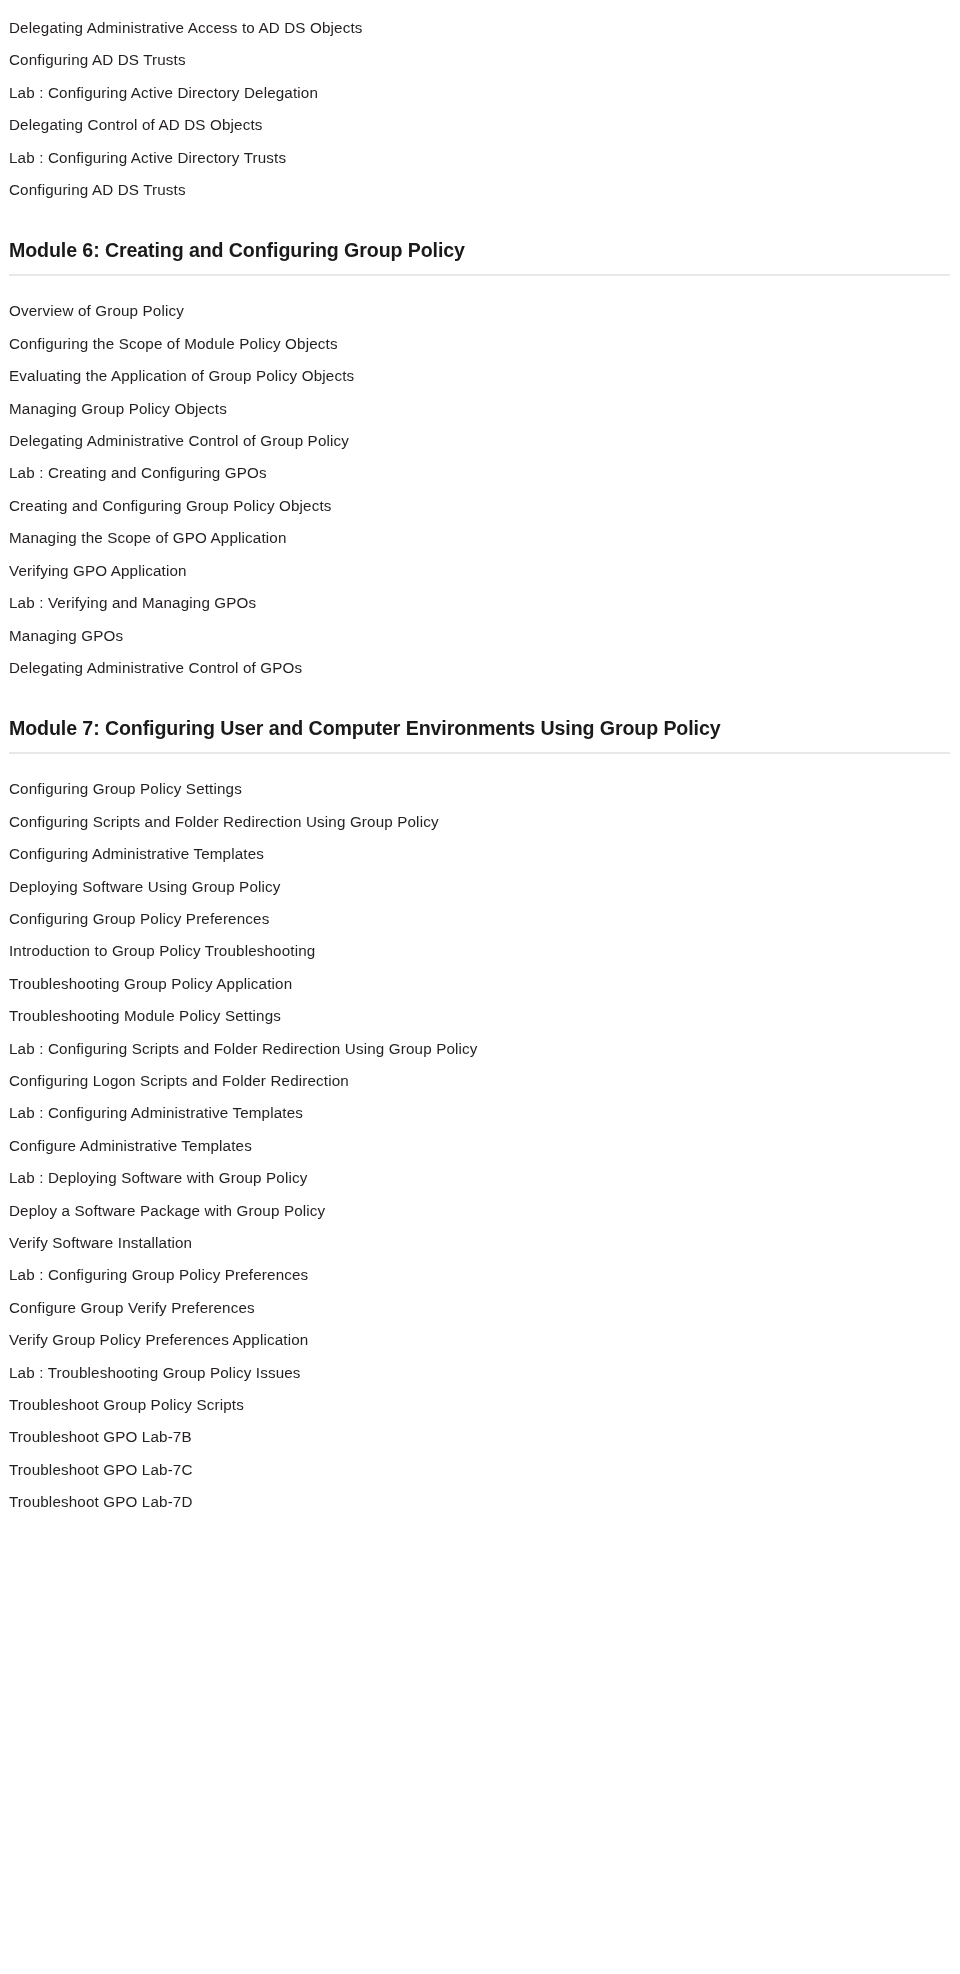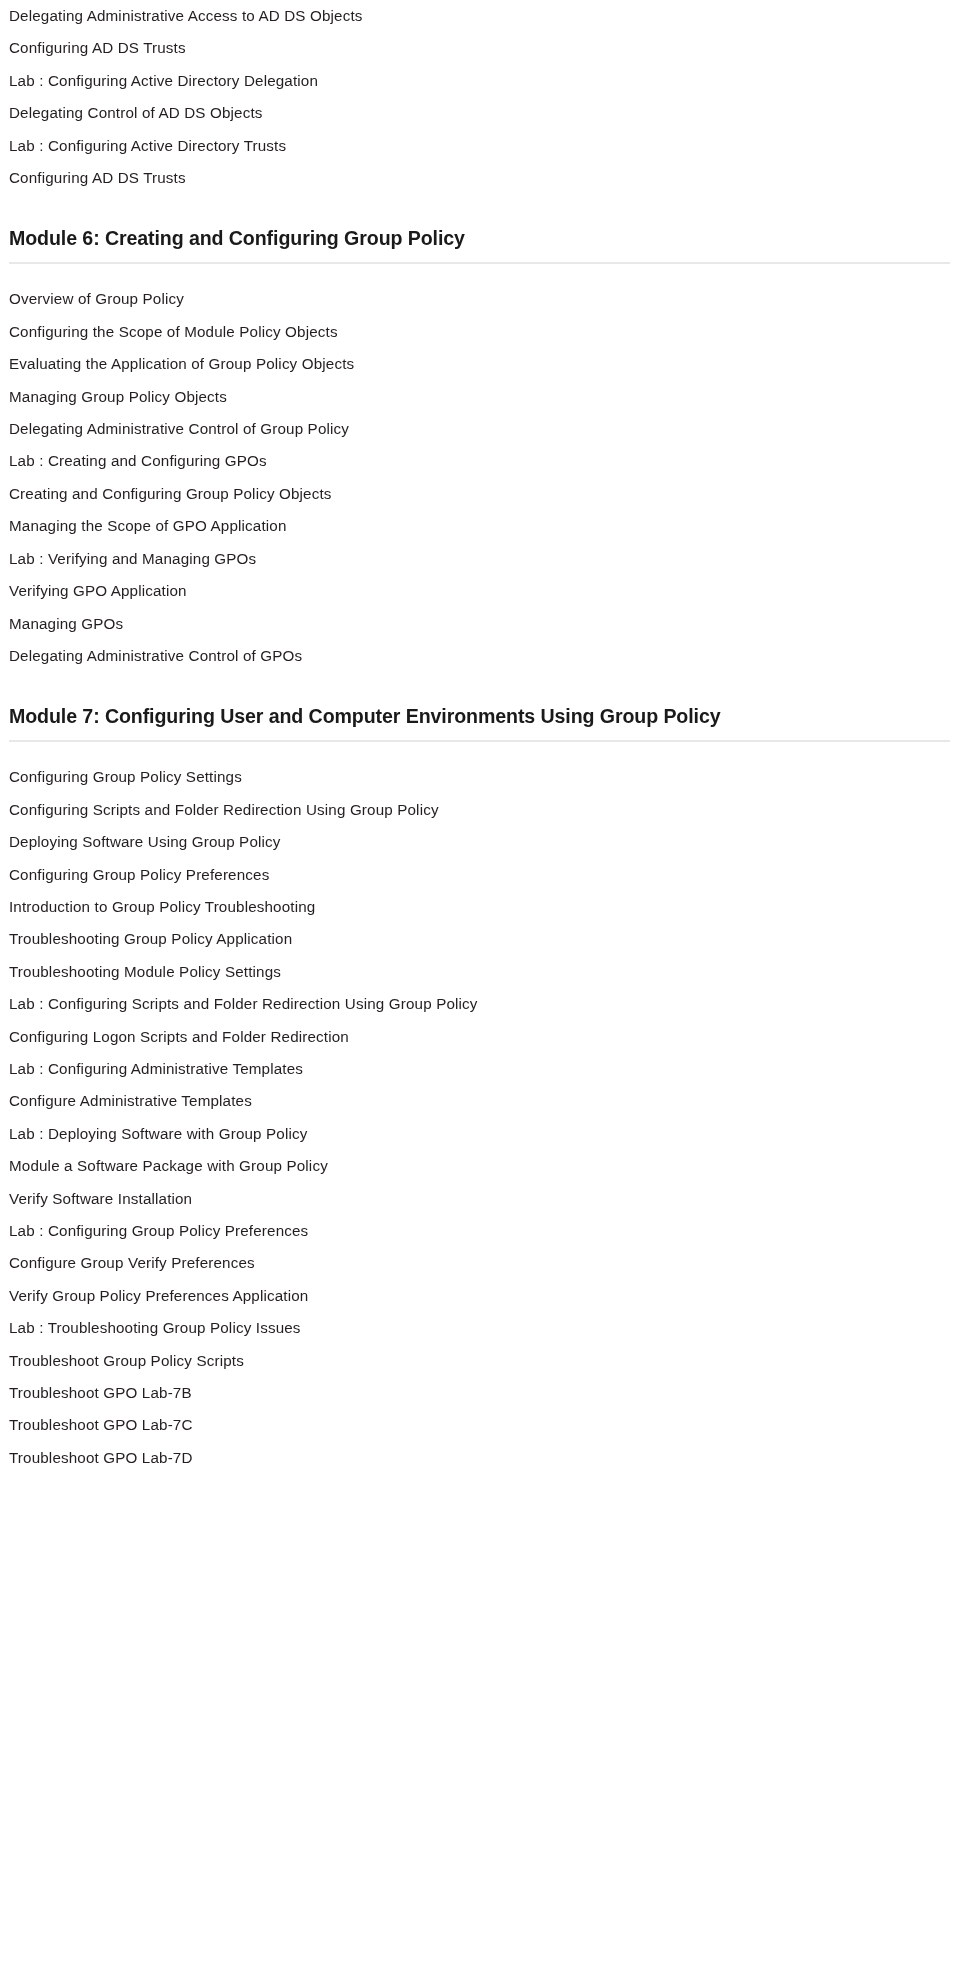--- a/index.html
+++ b/index.html
@@ -12,21 +12,21 @@
     height: 1974px;
     overflow: hidden;
     font-family: "Liberation Sans", sans-serif;
     color: #231f20;
     -webkit-font-smoothing: antialiased;
   }
 
   .page {
     width: 904px;
     box-sizing: border-box;
-    padding: 0 10px 0 9px;
+    padding: 12px 10px 0 9px;
   }
 
   
   .topic {
     font-size: 15.2px;
     line-height: 32.4px;
     font-weight: 400;
     color: #231f20;
     letter-spacing: 0.01em;
     white-space: nowrap;
@@ -82,48 +82,49 @@
 
     <div class="list-group">
       <div class="topic">Overview of Group Policy</div>
       <div class="topic">Configuring the Scope of Module Policy Objects</div>
       <div class="topic">Evaluating the Application of Group Policy Objects</div>
       <div class="topic">Managing Group Policy Objects</div>
       <div class="topic">Delegating Administrative Control of Group Policy</div>
       <div class="topic">Lab : Creating and Configuring GPOs</div>
       <div class="topic">Creating and Configuring Group Policy Objects</div>
       <div class="topic">Managing the Scope of GPO Application</div>
+      <div class="topic">Verifying GPO Application</div>
       <div class="topic">Lab : Verifying and Managing GPOs</div>
-      <div class="topic">Verifying GPO Application</div>
       <div class="topic">Managing GPOs</div>
       <div class="topic">Delegating Administrative Control of GPOs</div>
     </div>
   </div>
 
   <div class="space-before-module"></div>
   <div class="module-block">
     <div class="module-heading">Module 7: Configuring User and Computer Environments Using Group Policy</div>
     <div class="space-after-heading"></div>
     <hr class="module-rule">
     <div class="space-after-rule"></div>
 
     <div class="list-group">
       <div class="topic">Configuring Group Policy Settings</div>
       <div class="topic">Configuring Scripts and Folder Redirection Using Group Policy</div>
+      <div class="topic">Configuring Administrative Templates</div>
       <div class="topic">Deploying Software Using Group Policy</div>
       <div class="topic">Configuring Group Policy Preferences</div>
       <div class="topic">Introduction to Group Policy Troubleshooting</div>
       <div class="topic">Troubleshooting Group Policy Application</div>
       <div class="topic">Troubleshooting Module Policy Settings</div>
       <div class="topic">Lab : Configuring Scripts and Folder Redirection Using Group Policy</div>
       <div class="topic">Configuring Logon Scripts and Folder Redirection</div>
       <div class="topic">Lab : Configuring Administrative Templates</div>
       <div class="topic">Configure Administrative Templates</div>
       <div class="topic">Lab : Deploying Software with Group Policy</div>
-      <div class="topic">Module a Software Package with Group Policy</div>
+      <div class="topic">Deploy a Software Package with Group Policy</div>
       <div class="topic">Verify Software Installation</div>
       <div class="topic">Lab : Configuring Group Policy Preferences</div>
       <div class="topic">Configure Group Verify Preferences</div>
       <div class="topic">Verify Group Policy Preferences Application</div>
       <div class="topic">Lab : Troubleshooting Group Policy Issues</div>
       <div class="topic">Troubleshoot Group Policy Scripts</div>
       <div class="topic">Troubleshoot GPO Lab-7B</div>
       <div class="topic">Troubleshoot GPO Lab-7C</div>
       <div class="topic">Troubleshoot GPO Lab-7D</div>
     </div>

